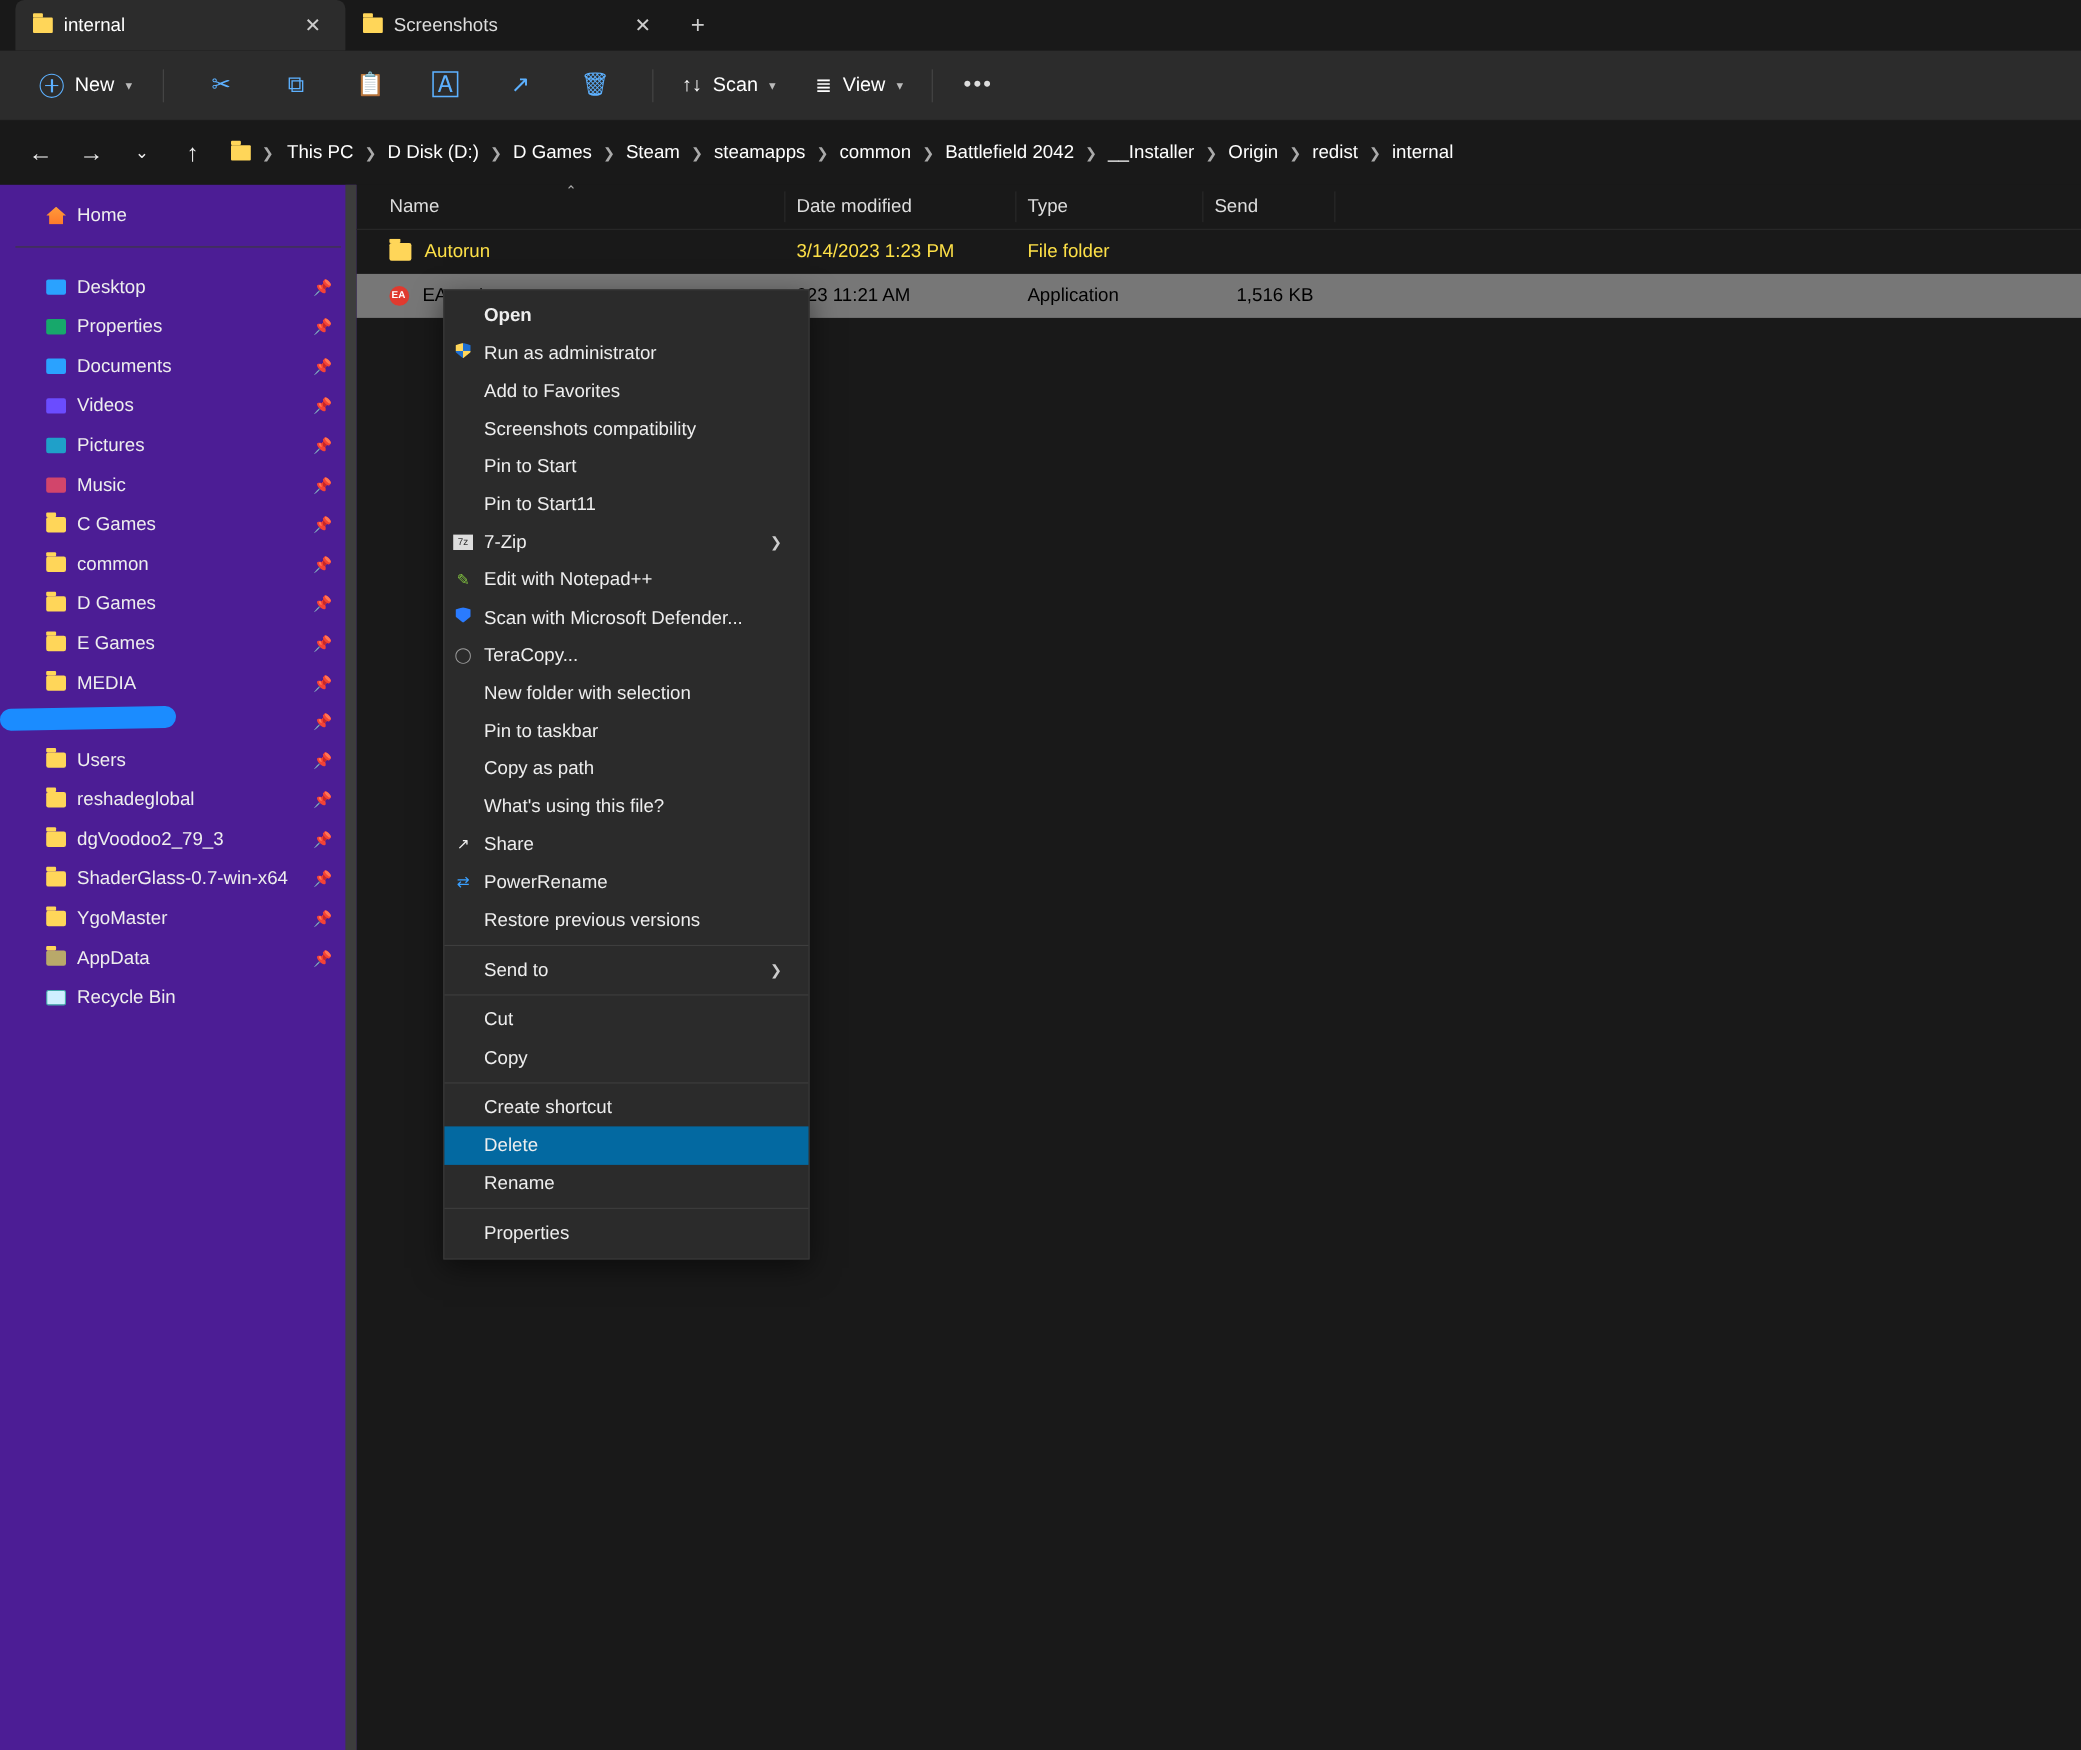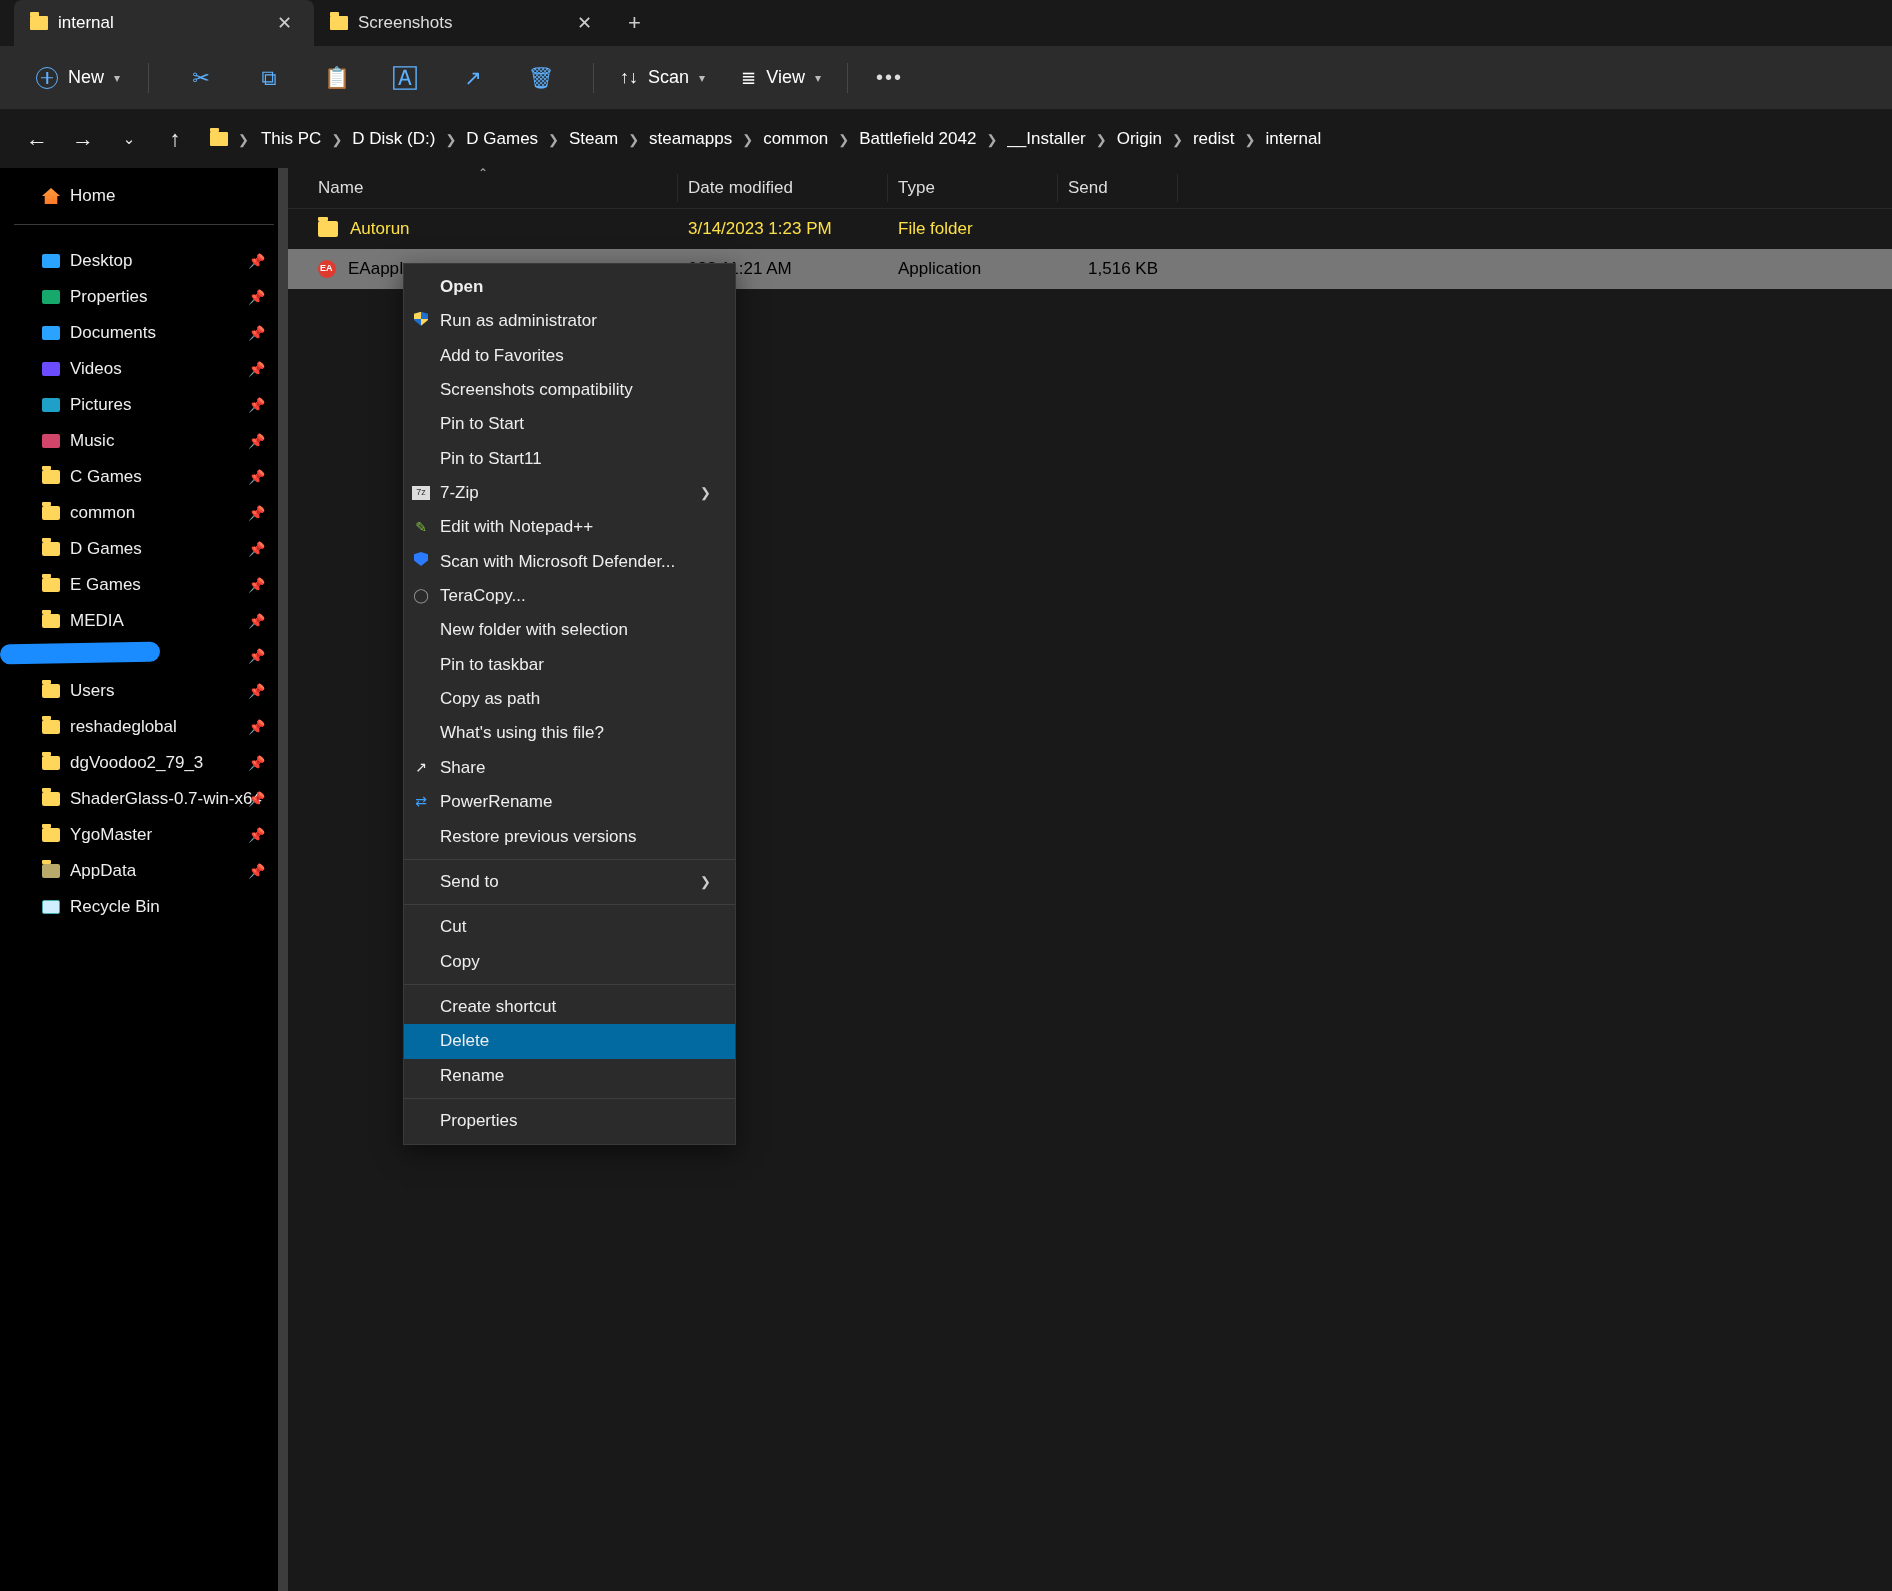--- a/index.html
+++ b/index.html
@@ -69,21 +69,21 @@
   }
   .nav-btn { width:42px; text-align:center; font-size:22px; color:#eee; }
   .nav-btn.small { font-size:15px; }
   .crumbs { display:flex; align-items:center; gap:2px; margin-left:10px; }
   .crumbs .folder-ico { width:18px; height:14px; background:#ffd659; border-radius:1px; position:relative; margin-right:6px; }
   .crumbs .folder-ico::before { content:""; position:absolute; top:-4px; left:0; width:9px; height:4px; background:#ffd659; border-radius:1px; }
   .crumb { padding:4px 8px; white-space:nowrap; }
   .crumb-sep { color:#aaa; padding:0 2px; font-size:13px; }
   
   .body { display:flex; height:calc(100% - 168px); }
-  .sidebar { width:288px; background:#000000; padding-top:10px; position:relative; }
+  .sidebar { width:324px; background:#4c1d95; padding-top:10px; position:relative; }
   .sb-scroll { position:absolute; right:0; top:0; bottom:0; width:10px; background:#3d3d3d; }
   .sb-item {
     display:flex; align-items:center; gap:10px;
     padding:8px 14px 8px 42px; color:#eee; font-size:17px;
     position:relative;
   }
   .sb-item.home { padding-left:42px; }
   .sb-item .ico { width:18px; height:14px; border-radius:2px; flex-shrink:0; }
   .sb-item .pin { position:absolute; right:22px; color:#888; font-size:14px; }
   .sb-divider { height:1px; background:#3a3a3a; margin:10px 14px 18px; }

